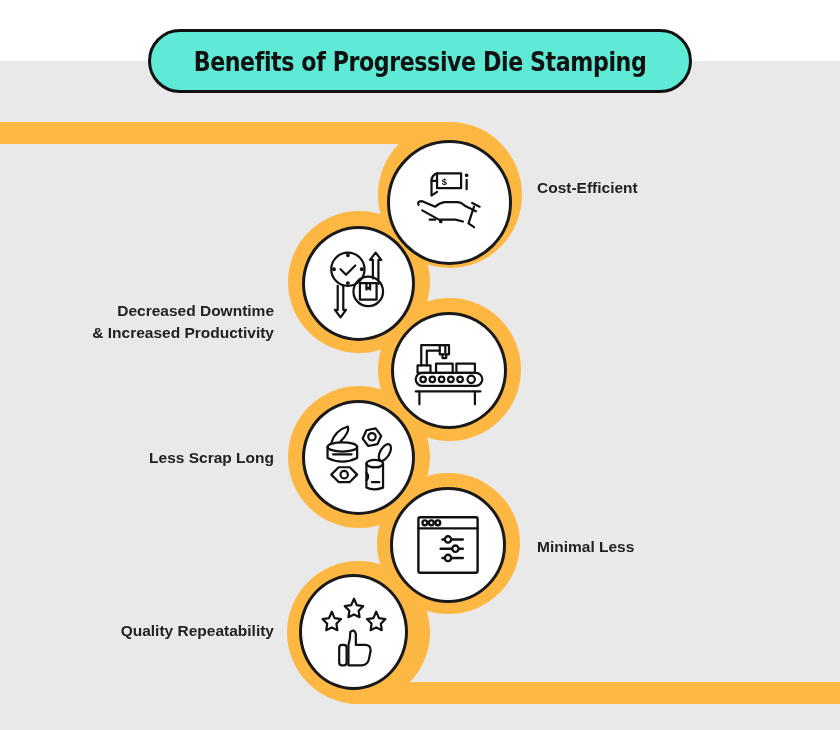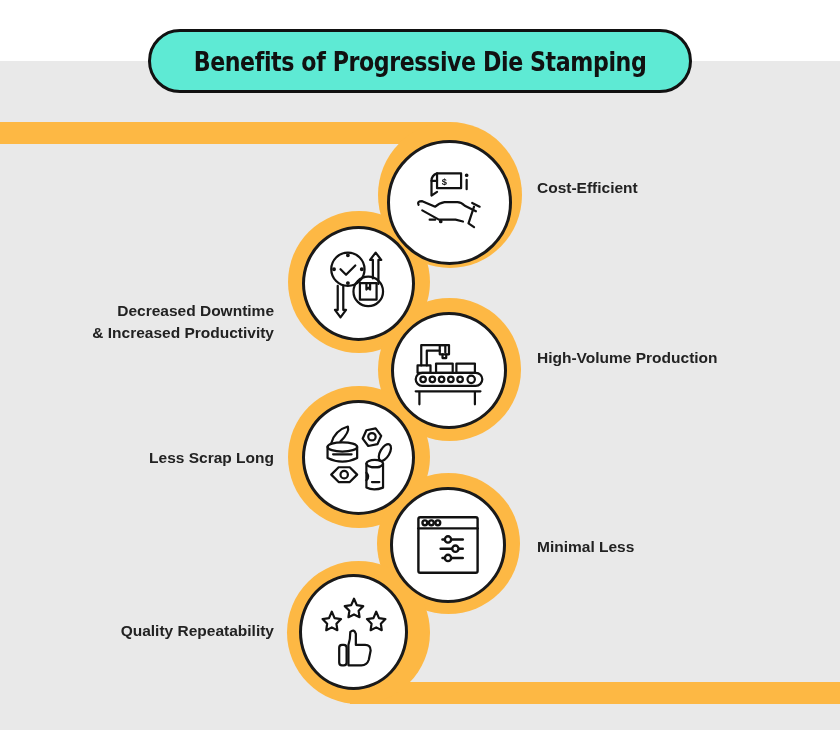--- a/index.html
+++ b/index.html
@@ -133,21 +133,20 @@
 </div>
 
 <div class="label right" style="left:537px;top:177px;">
   <span>Cost-Efficient</span>
 </div>
 <div class="label left" style="right:566px;top:260px;margin-top:40px;">
   <span>Decreased Downtime</span>
   <span>&amp; Increased Productivity</span>
 </div>
 <div class="label right" style="left:537px;top:347px;">
-  <span>High-Volume Production</span>
 </div>
 <div class="label left" style="right:566px;top:447px;">
   <span>Less Scrap Long</span>
 </div>
 <div class="label right" style="left:537px;top:536px;">
   <span>Minimal Less</span>
 </div>
 <div class="label left" style="right:566px;top:620px;">
   <span>Quality Repeatability</span>
 </div>

